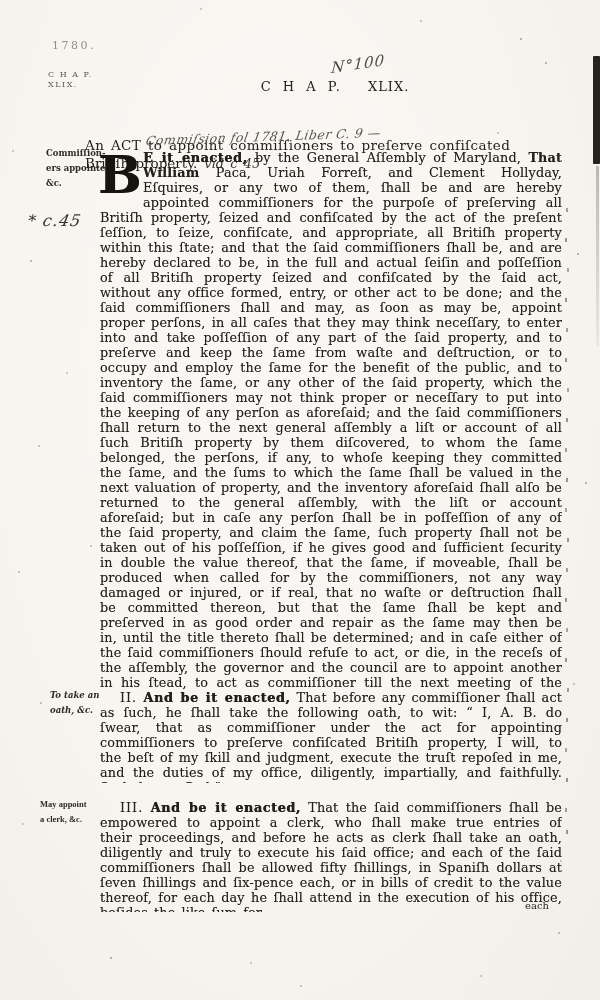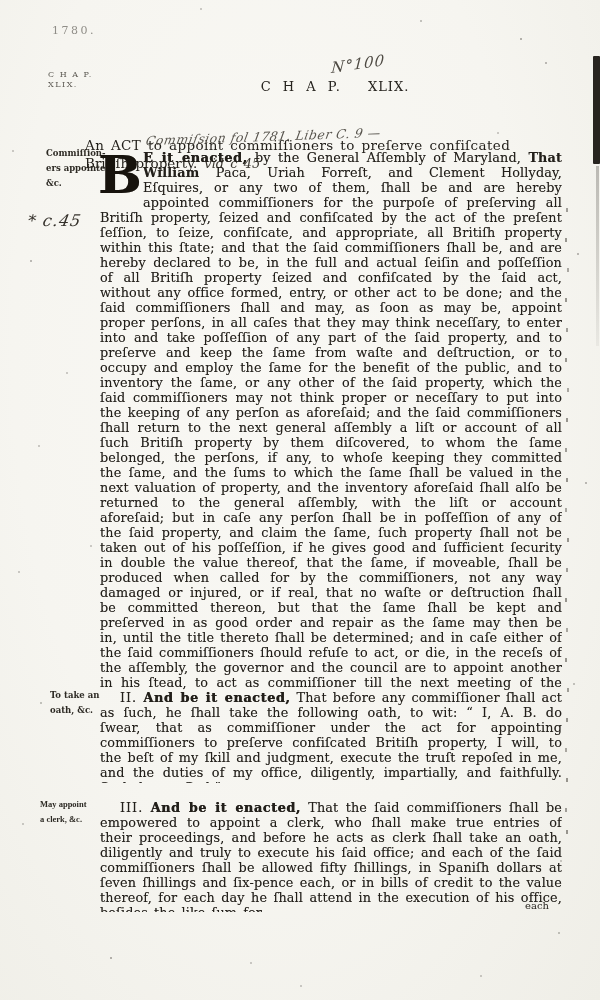--- a/index.html
+++ b/index.html
@@ -3,21 +3,21 @@
 <meta charset="utf-8">
 <style>
   html,body { margin:0; padding:0; background:#e9e8e3; }
   .page {
     position:relative; width:600px; height:1000px; overflow:hidden;
     background: radial-gradient(ellipse at 45% 35%, #f9f8f4 0%, #f6f5f0 55%, #efeee7 100%);
     font-family:"DejaVu Serif","Liberation Serif",serif;
     color:#211e1a;
   }
   
-  .year { position:absolute; left:52px; top:24px; font-size:11px; letter-spacing:2.5px; color:#8f8d87; }
+  .year { position:absolute; left:52px; top:39px; font-size:11px; letter-spacing:2.5px; color:#8f8d87; }
   .masthead { position:absolute; left:70px; top:39px; width:530px; text-align:center;
     font-size:15px; word-spacing:7px; letter-spacing:1px; color:#282520; }
   .chapline { position:absolute; left:70px; top:79px; width:530px; text-align:center;
     font-size:13px; letter-spacing:2px; word-spacing:4px; color:#26231e; }
   .chap-num { margin-left:26px; letter-spacing:1px; }
   .margin-chap { position:absolute; left:48px; top:70px; font-size:8px; line-height:10px;
     letter-spacing:1.5px; color:#5b5851; white-space:pre-line; }
   
   .hw { font-style:italic; color:#3c3831; }
   .hw-number { position:absolute; left:331px; top:55px; font-size:15px; letter-spacing:1px;
@@ -28,21 +28,21 @@
     transform:skewX(-10deg); color:#34302a; }
   
   .act-title { position:absolute; left:85px; top:101px; width:492px; color:#211e19;margin-top:36px; }
   .t1 { font-size:13.5px; letter-spacing:.4px; word-spacing:2px; }
   .t2 { font-size:13.5px; margin-top:2px; word-spacing:2px; }
   .t2 .hw { font-size:13px; margin-left:7px; }
   
   .mnote { position:absolute; width:72px; font-size:8.5px; line-height:15px; font-weight:600;
     white-space:pre-line; color:#2d2a24; }
   .mn1 { left:46px; top:146px; }
-  .mn2 { left:50px; top:688px; }
+  .mn2 { left:50px; top:688px;font-style:italic; }
   .mn3 { left:40px; top:797px;font-family:Liberation Serif, serif; }
   
   .bodyp { position:absolute; left:100px; width:462px; margin:0; text-align:justify;
     font-size:12.8px; line-height:15px; word-spacing:1.8px; letter-spacing:.15px; color:#221f1a;
     text-shadow:0 0 .3px rgba(20,16,10,.4); }
   .sec1 { top:150px; max-height:540px; overflow:hidden; }
   .sec2 { top:690px; text-indent:20px; max-height:93px; overflow:hidden; }
   .sec3 { top:800px; text-indent:20px; max-height:112px; overflow:hidden; }
   .dropcap { float:left; width:40px; height:44px; margin:2px 5px 0 -2px; text-align:center;
     font-size:52px; line-height:46px; font-weight:700; color:#17130d; }

